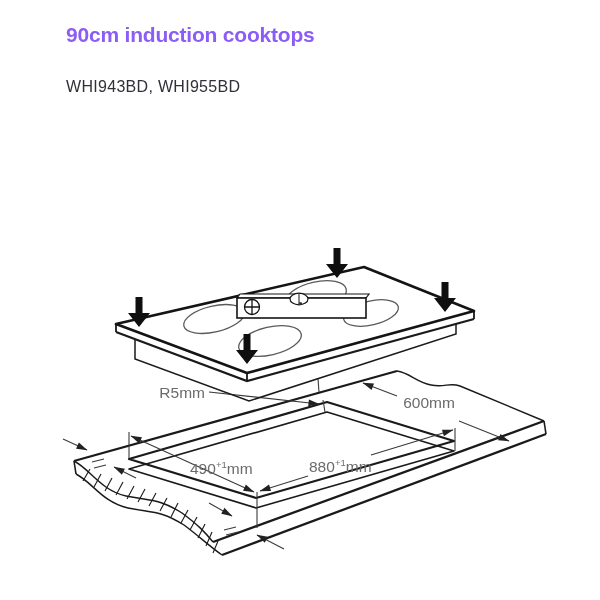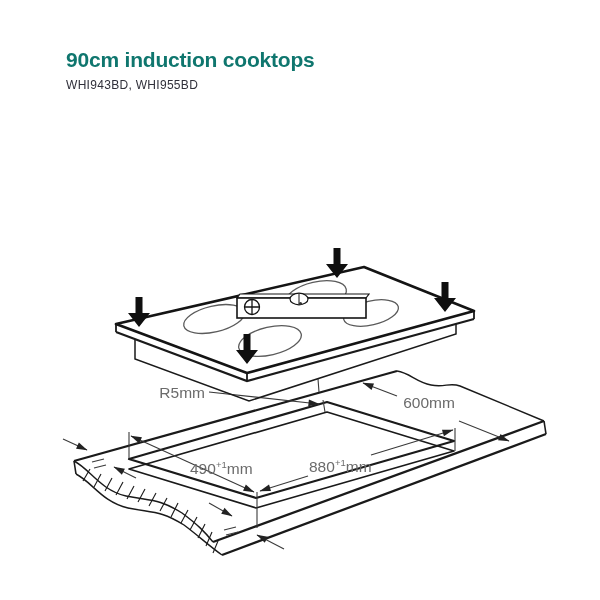--- a/index.html
+++ b/index.html
@@ -4,27 +4,27 @@
 <style>
   html,body{margin:0;padding:0;background:#ffffff;}
   .page{
     position:relative;
     width:600px;height:600px;
     background:#ffffff;
     overflow:hidden;
     font-family:"Liberation Sans", sans-serif;
   }
   .page-title{
-    position:absolute;left:66px;top:48px;margin:0;
+    position:absolute;left:66px;top:23px;margin:0;
     font-size:21px;font-weight:700;letter-spacing:-0.2px;
-    color:#0f766e;
+    color:#8b5cf6;
   }
   .model-numbers{
     position:absolute;left:66px;top:78px;margin:0;
-    font-size:12px;font-weight:400;letter-spacing:0.3px;
+    font-size:16px;font-weight:400;letter-spacing:0.3px;
     color:#30303a;
   }
   svg.diagram{position:absolute;left:0;top:0;}
   .dim-text{
     font-family:"Liberation Sans", sans-serif;
     font-size:15.5px;
     fill:#6b6b6b;
   }
   .dim-sup{font-size:9.5px;}
   .edge{stroke:#1a1a1a;fill:none;}

